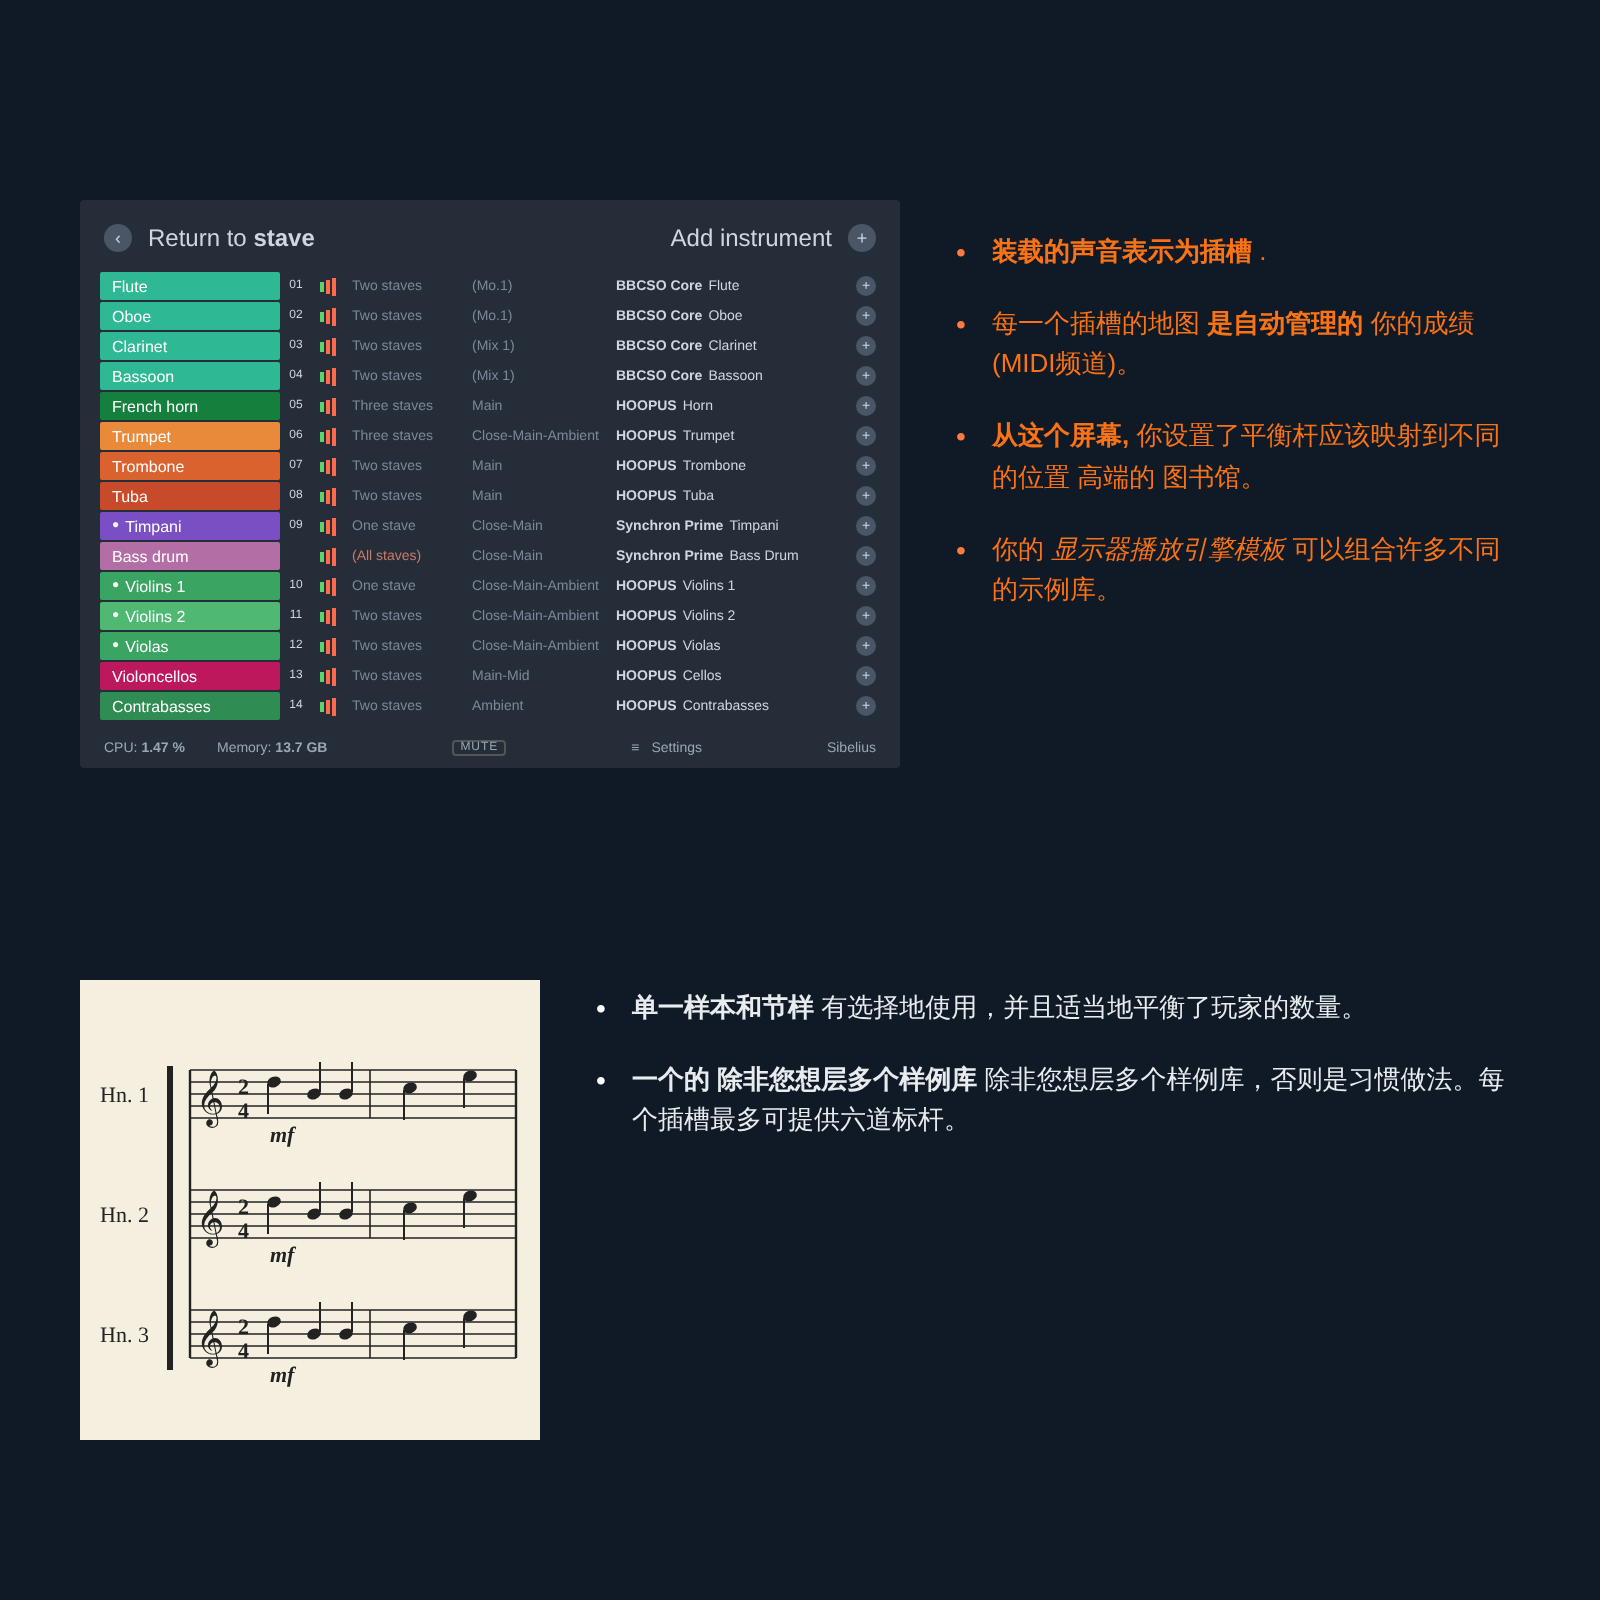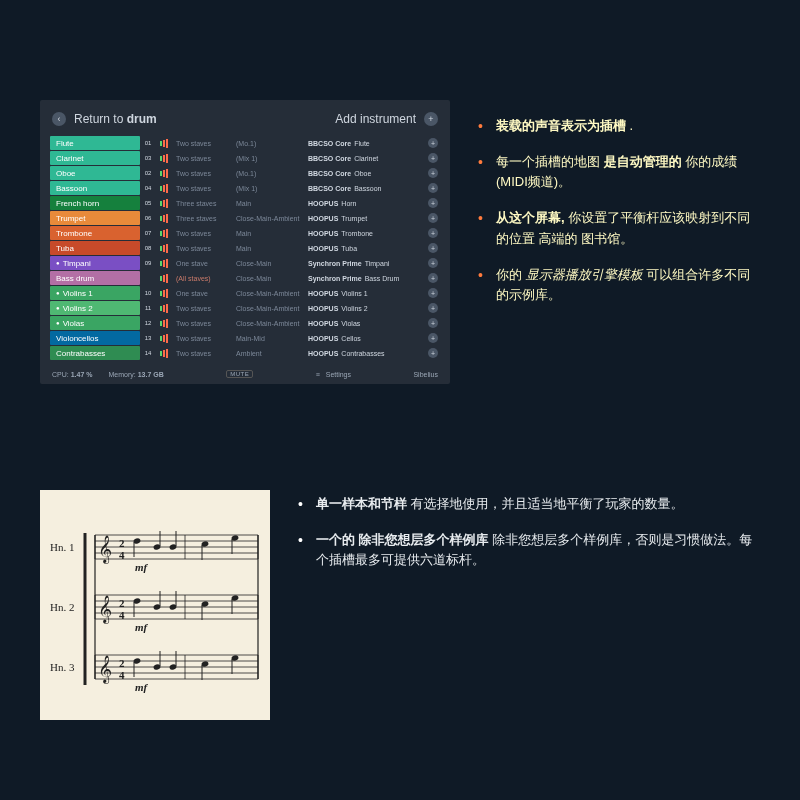--- a/index.html
+++ b/index.html
@@ -26,21 +26,21 @@
   .r-lib b { font-weight:700; margin-right:3px; }
   .r-add { width:14px; display:flex; align-items:center; justify-content:center; }
   .r-add .circ { width:10px; height:10px; font-size:7px; background:#4a5666; }
   .panel-footer { display:flex; align-items:center; justify-content:space-between; margin-top:8px; font-size:7px; color:#9aa6b5; padding:2px 2px 0 2px; }
   .pf-left { display:flex; gap:16px; }
   .pf-mid { display:flex; align-items:center; gap:6px; }
   .mute { font-size:6px; padding:0 3px; border:1px solid #555; border-radius:2px; letter-spacing:0.5px; }
 
   
   .bullets { flex:1; font-size:13px; line-height:1.55; padding-top:16px; }
-  .bullets li { list-style:none; position:relative; padding-left:18px; margin-bottom:16px; color:#fef9c3; }
+  .bullets li { list-style:none; position:relative; padding-left:18px; margin-bottom:16px; color:#f97316; }
   .bullets li::before { content:"•"; position:absolute; left:0; top:0; color:#ff7b3d; font-size:14px; }
   .bullets b { font-weight:700; }
   .bullets i { font-style:italic; }
 
   
   .lower { position:absolute; left:40px; top:490px; right:40px; display:flex; gap:28px; align-items:flex-start; }
   .score { width:230px; height:230px; background:#f5efdf; position:relative; }
   .score svg { position:absolute; left:0; top:0; }
   .bullets2 { flex:1; font-size:13px; line-height:1.55; padding-top:4px; }
   .bullets2 li { list-style:none; position:relative; padding-left:18px; margin-bottom:16px; color:#e8ecef; }
@@ -50,21 +50,21 @@
 </head>
 <body>
 
 <div class="page">
 
   <div class="upper">
     <div class="panel">
       <div class="panel-header">
         <div class="hdr-left">
           <span class="circ">‹</span>
-          <span><span>Return to </span><b>drum</b></span>
+          <span><span>Return to </span><b>stave</b></span>
         </div>
         <div class="hdr-right">
           <span>Add instrument</span>
           <span class="circ">+</span>
         </div>
       </div>
       <div class="rows" id="rows">
           <div class="row">
             <div class="r-name" style="background: rgb(47, 184, 148);">Flute</div>
             <div class="r-ch">01</div>
@@ -74,45 +74,45 @@
               <span class="bar" style="height: 9px;"></span>
             </div>
             <div class="r-staves">Two staves</div>
             <div class="r-mix">(Mo.1)</div>
             <div class="r-lib"><b>BBCSO Core</b>Flute</div>
             <div class="r-add">
               <span class="circ">+</span>
             </div>
           </div>
           <div class="row">
+            <div class="r-name" style="background: rgb(47, 184, 148);">Oboe</div>
+            <div class="r-ch">02</div>
+            <div class="r-bars">
+              <span class="bar g" style="height: 5px;"></span>
+              <span class="bar" style="height: 7px;"></span>
+              <span class="bar" style="height: 9px;"></span>
+            </div>
+            <div class="r-staves">Two staves</div>
+            <div class="r-mix">(Mo.1)</div>
+            <div class="r-lib"><b>BBCSO Core</b>Oboe</div>
+            <div class="r-add">
+              <span class="circ">+</span>
+            </div>
+          </div>
+          <div class="row">
             <div class="r-name" style="background: rgb(47, 184, 148);">Clarinet</div>
             <div class="r-ch">03</div>
             <div class="r-bars">
               <span class="bar g" style="height: 5px;"></span>
               <span class="bar" style="height: 7px;"></span>
               <span class="bar" style="height: 9px;"></span>
             </div>
             <div class="r-staves">Two staves</div>
             <div class="r-mix">(Mix 1)</div>
             <div class="r-lib"><b>BBCSO Core</b>Clarinet</div>
-            <div class="r-add">
-              <span class="circ">+</span>
-            </div>
-          </div>
-          <div class="row">
-            <div class="r-name" style="background: rgb(47, 184, 148);">Oboe</div>
-            <div class="r-ch">02</div>
-            <div class="r-bars">
-              <span class="bar g" style="height: 5px;"></span>
-              <span class="bar" style="height: 7px;"></span>
-              <span class="bar" style="height: 9px;"></span>
-            </div>
-            <div class="r-staves">Two staves</div>
-            <div class="r-mix">(Mo.1)</div>
-            <div class="r-lib"><b>BBCSO Core</b>Oboe</div>
             <div class="r-add">
               <span class="circ">+</span>
             </div>
           </div>
           <div class="row">
             <div class="r-name" style="background: rgb(47, 184, 148);">Bassoon</div>
             <div class="r-ch">04</div>
             <div class="r-bars">
               <span class="bar g" style="height: 5px;"></span>
               <span class="bar" style="height: 7px;"></span>
@@ -254,21 +254,21 @@
               <span class="bar" style="height: 9px;"></span>
             </div>
             <div class="r-staves">Two staves</div>
             <div class="r-mix">Close-Main-Ambient</div>
             <div class="r-lib"><b>HOOPUS</b>Violas</div>
             <div class="r-add">
               <span class="circ">+</span>
             </div>
           </div>
           <div class="row">
-            <div class="r-name" style="background: #0369a1;">Violoncellos</div>
+            <div class="r-name" style="background: #be185d;">Violoncellos</div>
             <div class="r-ch">13</div>
             <div class="r-bars">
               <span class="bar g" style="height: 5px;"></span>
               <span class="bar" style="height: 7px;"></span>
               <span class="bar" style="height: 9px;"></span>
             </div>
             <div class="r-staves">Two staves</div>
             <div class="r-mix">Main-Mid</div>
             <div class="r-lib"><b>HOOPUS</b>Cellos</div>
             <div class="r-add">

